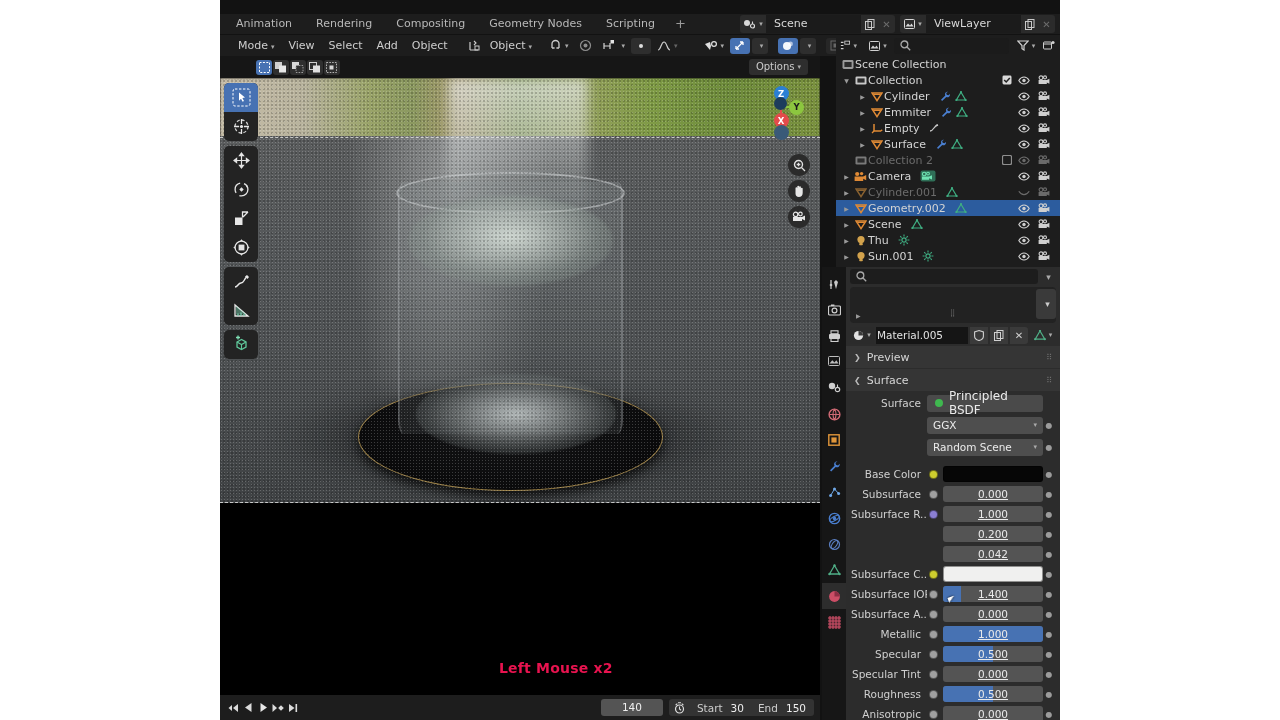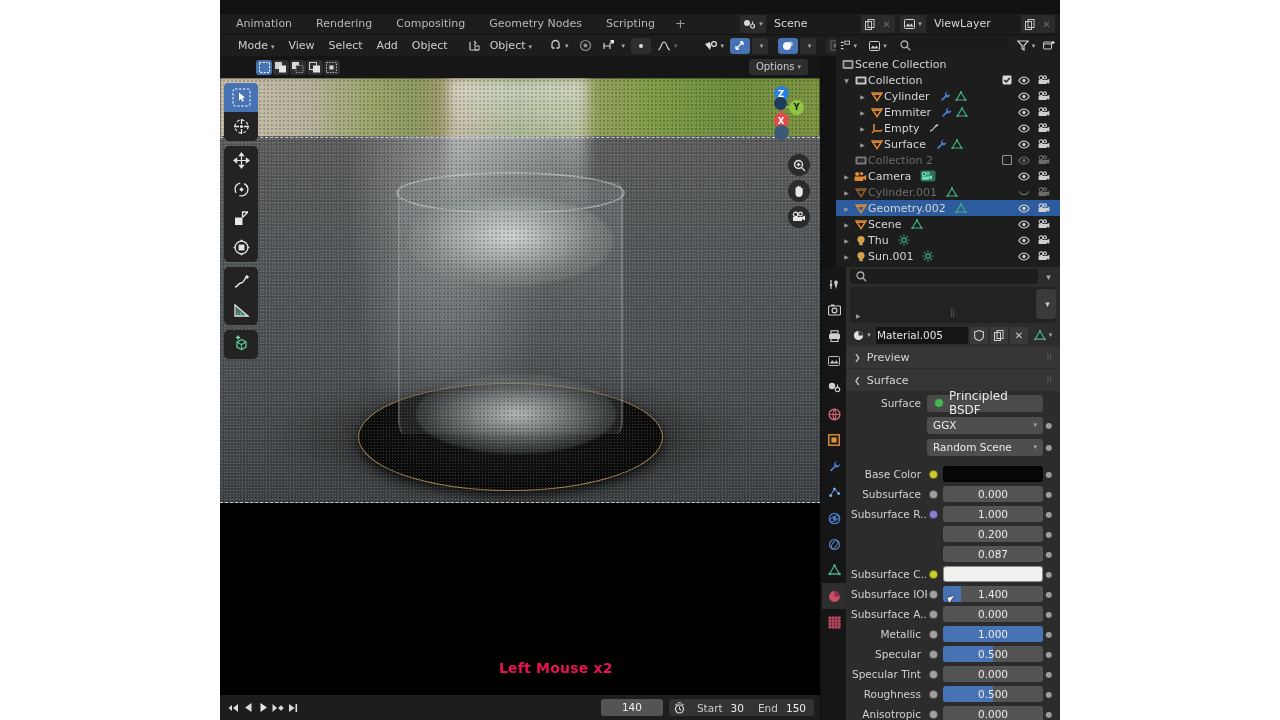--- a/index.html
+++ b/index.html
@@ -133,21 +133,21 @@
   .mat-b { width:18px; height:17px; background:#3a3a3a; display:flex; align-items:center; justify-content:center; color:#d0d0d0; font-size:10px; }
   .panelhdr { height:22px; display:flex; align-items:center; font-size:11px; color:#d5d5d5; padding-left:8px; background:#353535; margin:1px 0; position:relative; }
   .grip { position:absolute; right:7px; color:#6d6d6d; font-size:8px; letter-spacing:1px; }
   .prow { height:20px; display:flex; align-items:center; padding:0 5px; gap:0; }
   .plabel { width:76px; text-align:right; font-size:10.5px; color:#d0d0d0; padding-right:6px; white-space:nowrap; overflow:hidden; }
   .sock { width:9px; height:9px; border-radius:50%; margin-right:3px; flex:none; border:1px solid rgba(0,0,0,.45); }
   .sockbox { width:16px; display:flex; align-items:center; justify-content:center; flex:none; }
   .pfield { flex:1; height:16px; border-radius:3px; background:#545454; position:relative; overflow:hidden;
             display:flex; align-items:center; justify-content:center; font-size:10.5px; color:#eaeaea; }
   .pfield .fill { position:absolute; left:0; top:0; height:100%; background:#4772b3; }
-  .pfield span { position:relative; z-index:2; }
+  .pfield span { position:relative; z-index:2;text-decoration:underline; }
   .swatch { flex:1; height:16px; border-radius:3px; border:1px solid rgba(0,0,0,.4); }
   .dot-r { width:12px; display:flex; align-items:center; justify-content:center; flex:none; color:#9c9c9c; font-size:8px; }
   .drop { flex:1; height:17px; background:#4e4e4e; border-radius:3px; display:flex; align-items:center; justify-content:space-between; padding:0 6px; font-size:10.5px; color:#ebebeb; }
   .node-btn { flex:1; height:17px; background:#4a4a4a; border-radius:3px; display:flex; align-items:center; padding-left:8px; gap:6px; font-size:12px; color:#ebebeb; }
 
   .cursor { position:absolute; left:948px; top:596px; width:0; height:0;
             border-left:7px solid #fff; border-bottom:5px solid transparent; border-right:4px solid transparent;
             transform:rotate(-20deg); filter:drop-shadow(0 0 1px #000); }
   svg { display:block; }
 </style>
@@ -1208,21 +1208,21 @@
           <div class="sockbox"></div>
           <div class="pfield">
             <span>0.200</span>
           </div>
           <div class="dot-r">●</div>
         </div>
         <div class="prow">
           <div class="plabel"></div>
           <div class="sockbox"></div>
           <div class="pfield">
-            <span>0.087</span>
+            <span>0.042</span>
           </div>
           <div class="dot-r">●</div>
         </div>
         <div class="prow">
           <div class="plabel">Subsurface C...</div>
           <div class="sockbox">
             <span class="sock" style="background:#cccc2e"></span>
           </div>
           <div class="swatch" style="background:#f0f0ef"></div>
           <div class="dot-r">●</div>

